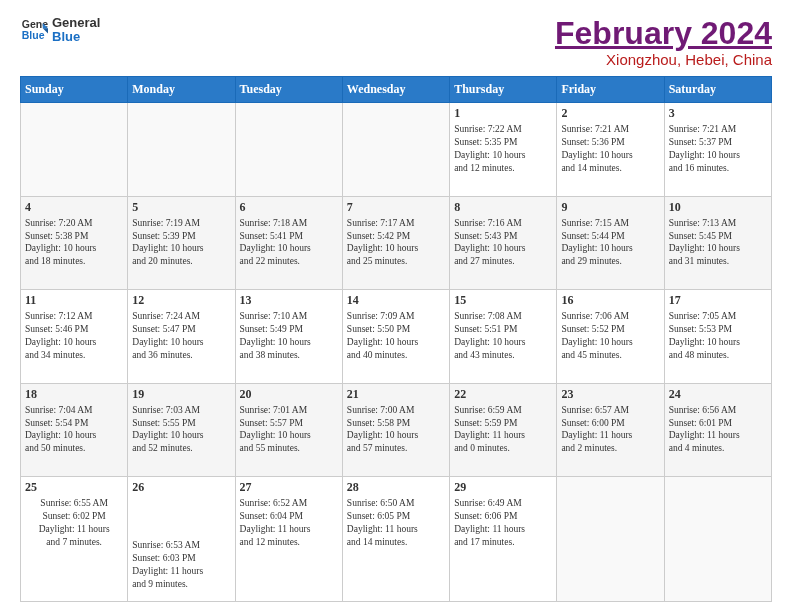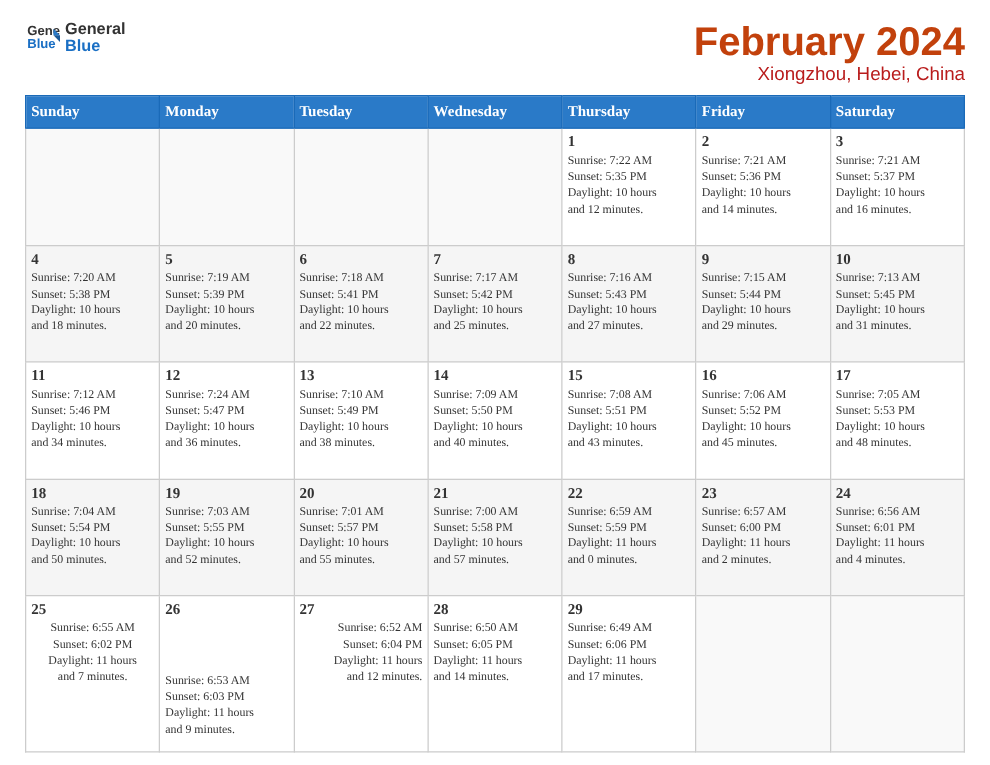--- a/index.html
+++ b/index.html
@@ -31,22 +31,23 @@
     .logo-icon {
       width: 28px;
       height: 28px;
     }
     .title-block {
       text-align: right;
     }
     .main-title {
       font-size: 32px;
       font-weight: bold;
-      color: #c2410c;
+      color: #701a75;
       line-height: 1.1;
+      text-decoration: underline;
     }
     .subtitle {
       font-size: 15px;
       color: #b91c1c;
     }
     .calendar {
       flex: 1;
       border: 1px solid #ccc;
       border-collapse: collapse;
       width: 100%;
@@ -318,21 +319,21 @@
           </td>
           <td>
             <span class="day-number">26</span>
             <div class="day-info" style="white-space: pre-line; margin-top: 44px;">Sunrise: 6:53 AM
 Sunset: 6:03 PM
 Daylight: 11 hours
 and 9 minutes.</div>
           </td>
           <td>
             <span class="day-number">27</span>
-            <div class="day-info" style="white-space: pre-line; text-align: right;">Sunrise: 6:52 AM
+            <div class="day-info" style="white-space: pre-line;">Sunrise: 6:52 AM
 Sunset: 6:04 PM
 Daylight: 11 hours
 and 12 minutes.</div>
           </td>
           <td>
             <span class="day-number">28</span>
             <div class="day-info" style="white-space: pre-line;">Sunrise: 6:50 AM
 Sunset: 6:05 PM
 Daylight: 11 hours
 and 14 minutes.</div>

